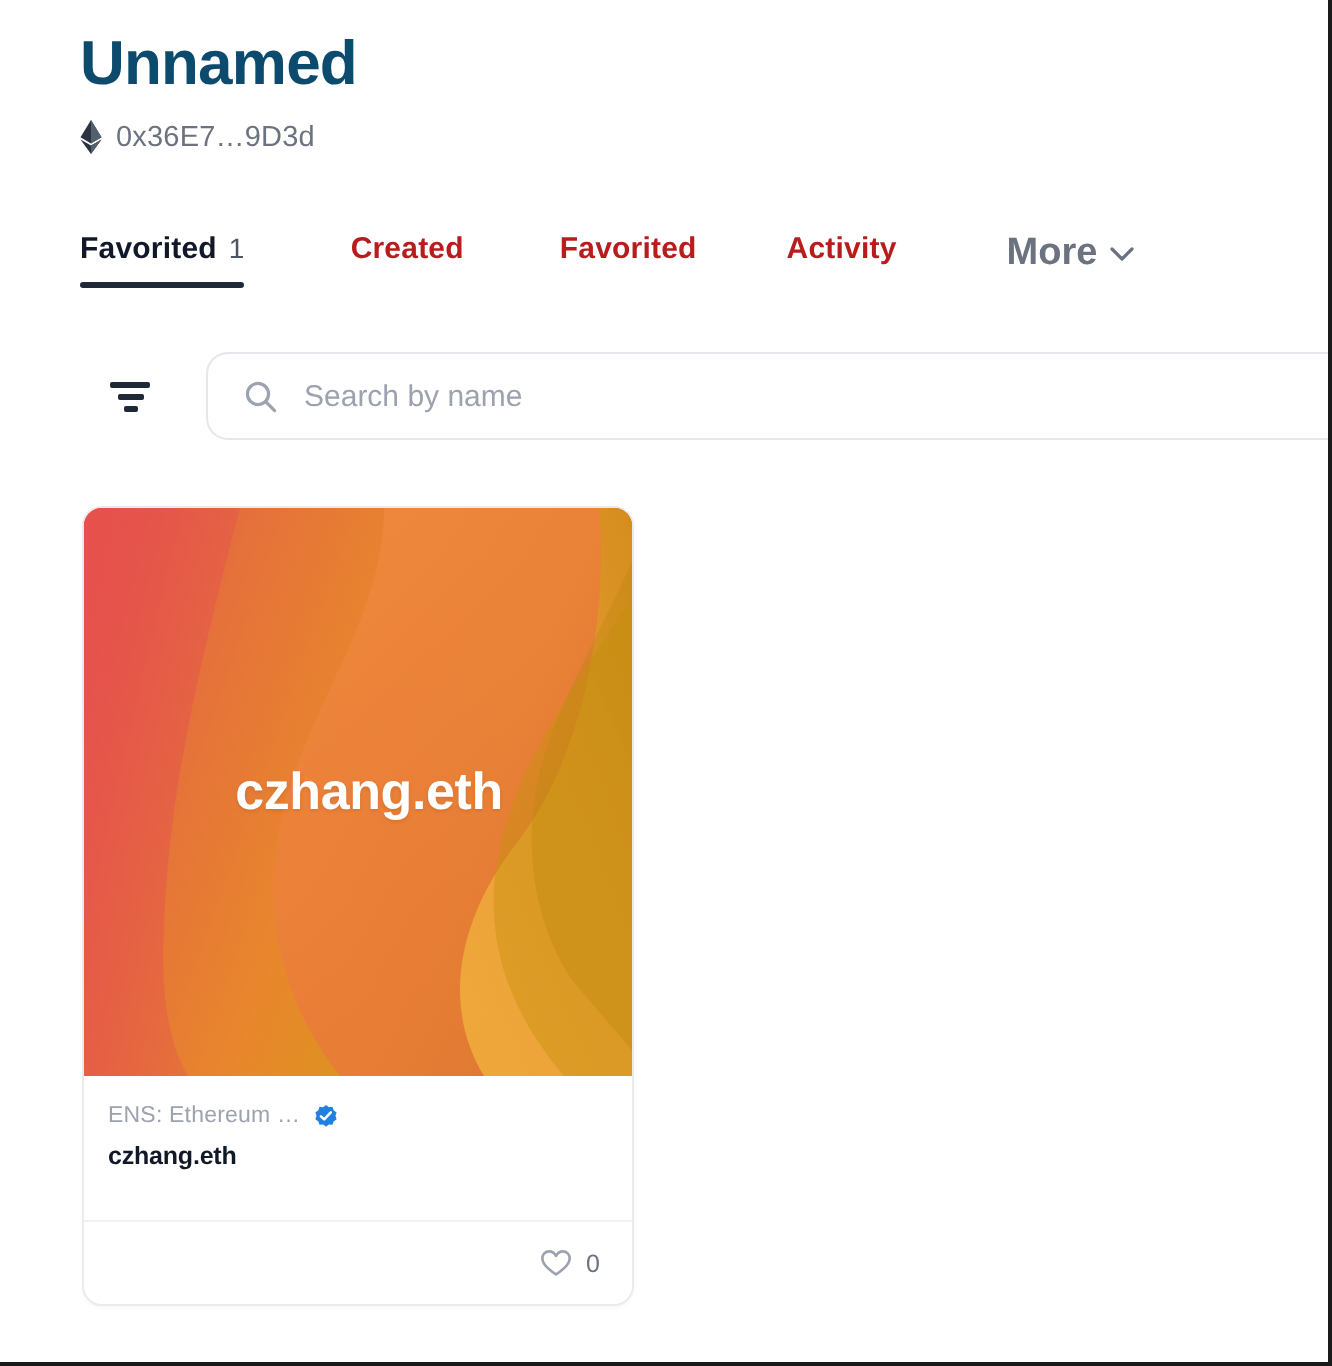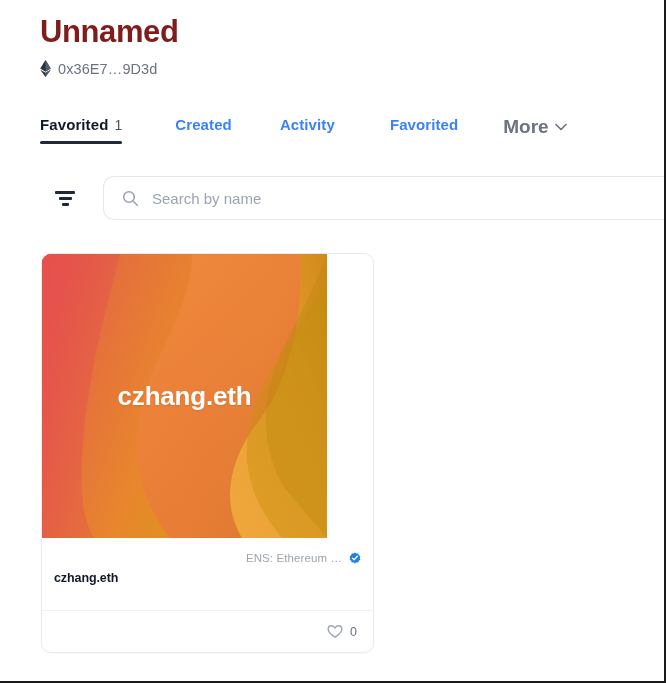--- a/index.html
+++ b/index.html
@@ -26,21 +26,21 @@
   
   .profile-header {
     position: absolute;
     left: 40px;
     top: 12px;
   }
 
   .profile-title {
     font-size: 31px;
     font-weight: bold;
-    color: #7f1d1d;
+    color: #0c4a6e;
     letter-spacing: -0.4px;
     line-height: 40px;
     white-space: nowrap;
   }
 
   .address-row {
     display: flex;
     align-items: center;
     gap: 7px;
     margin-top: 8px;
@@ -69,21 +69,21 @@
     height: 40px;
     display: flex;
     align-items: flex-start;
     gap: 0;
   }
 
   .tab {
     position: relative;
     font-size: 15px;
     font-weight: bold;
-    color: #3b82f6;
+    color: #b91c1c;
     letter-spacing: 0.1px;
     white-space: nowrap;
     padding-bottom: 18px;
     cursor: pointer;
     background: none;
     border: none;
     font-family: inherit;
     display: flex;
     align-items: baseline;
     gap: 6px;
@@ -201,21 +201,21 @@
   .search-input::placeholder { color: #9ca3af; }
 
   
   .nft-grid {
     position: absolute;
     left: 41px;
     top: 253px;
   }
 
   .nft-card {
-    width: 333px;
+    width: 276px;
     border: 1px solid #ebebeb;
     border-radius: 10px;
     background: #ffffff;
     overflow: hidden;
     cursor: pointer;
     box-shadow: 0 1px 2px rgba(0,0,0,0.03);
   }
 
   .nft-media {
     position: relative;
@@ -249,21 +249,20 @@
 
   .nft-info {
     padding: 14px 12px 10px 12px;
     min-height: 72px;
   }
 
   .collection-row {
     display: flex;
     align-items: center;
     gap: 7px;
-    justify-content: flex-end;
   }
 
   .collection-name {
     font-size: 11.5px;
     color: #9ca3af;
     letter-spacing: 0.1px;
     white-space: nowrap;
   }
 
   .verified-badge {
@@ -325,26 +324,26 @@
   <div class="tabs-bar">
     <button class="tab tab-1 active">
       <span>Favorited</span>
       <span class="tab-count">1</span>
     </button>
 
     <button class="tab tab-2">
       <span>Created</span>
     </button>
 
+    <button class="tab tab-3">
+      <span>Favorited</span>
+    </button>
+
     <button class="tab tab-4">
       <span>Activity</span>
-    </button>
-
-    <button class="tab tab-3">
-      <span>Favorited</span>
     </button>
 
     <button class="tab-more">
       <span>More</span>
       <svg class="chevron-down" viewBox="0 0 12 8">
         <path d="M1 1.5 L6 6.5 L11 1.5" fill="none" stroke="#6b7280" stroke-width="1.6" stroke-linecap="round" stroke-linejoin="round"></path>
       </svg>
     </button>
   </div>
 

